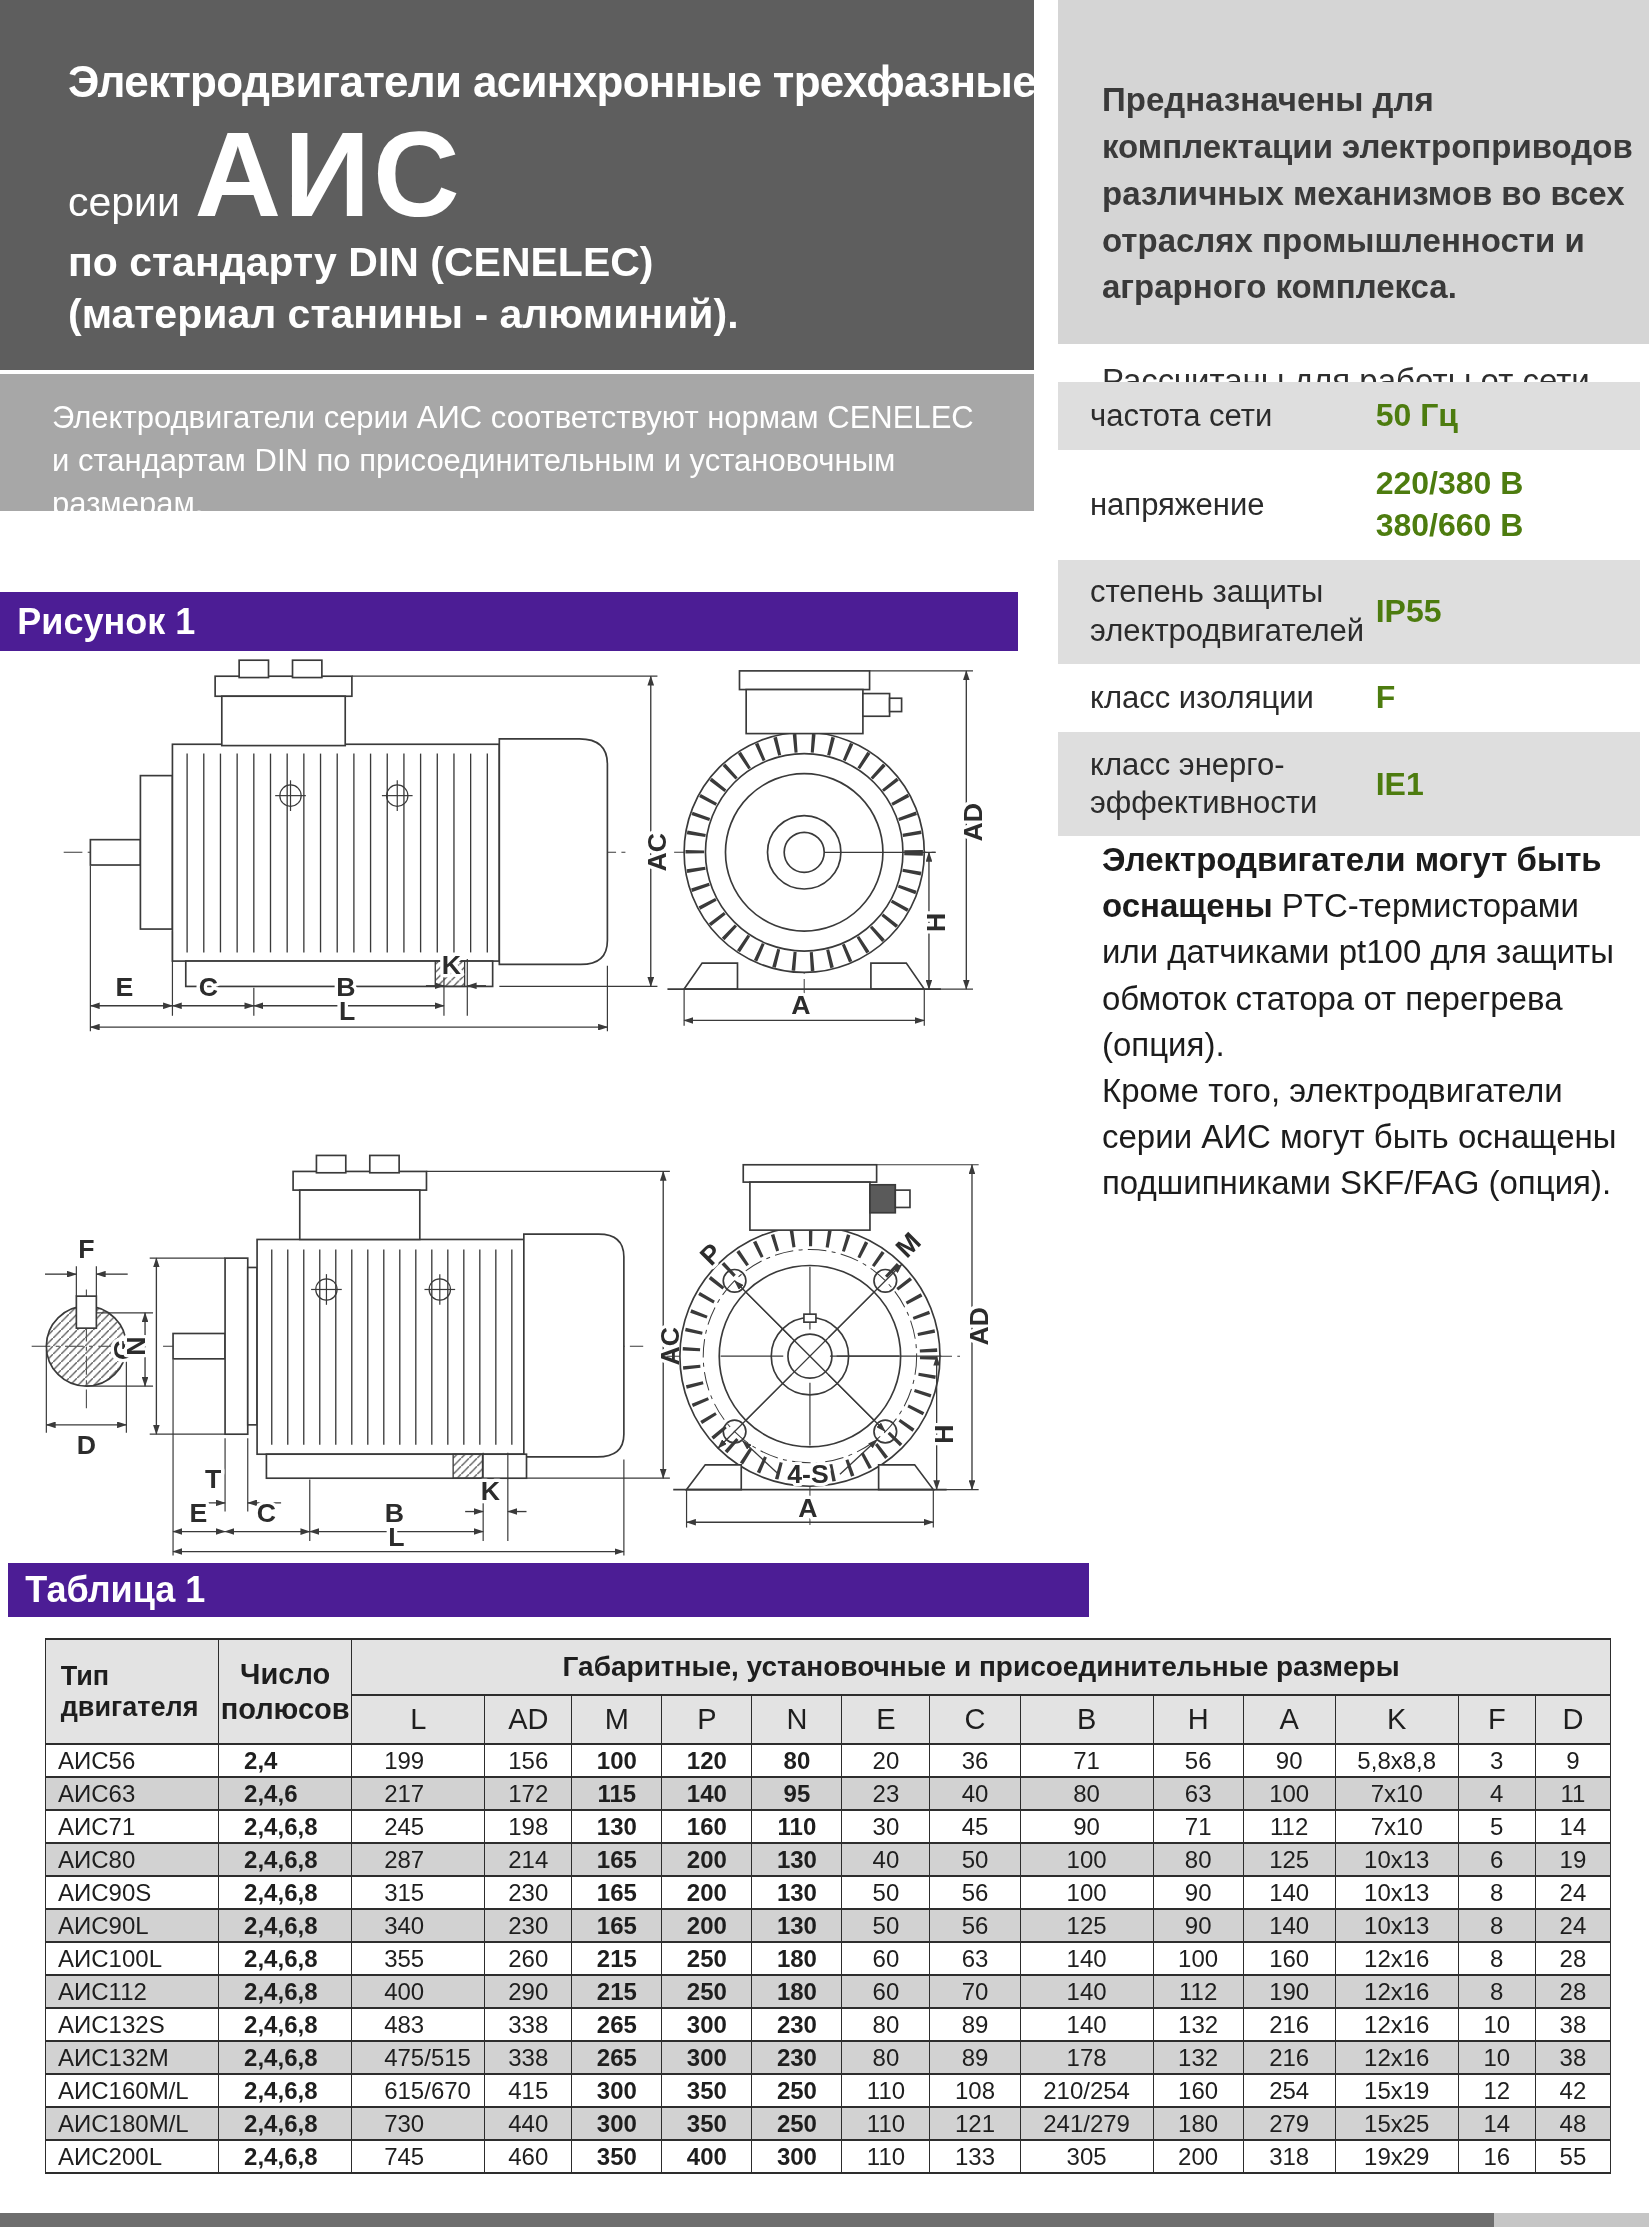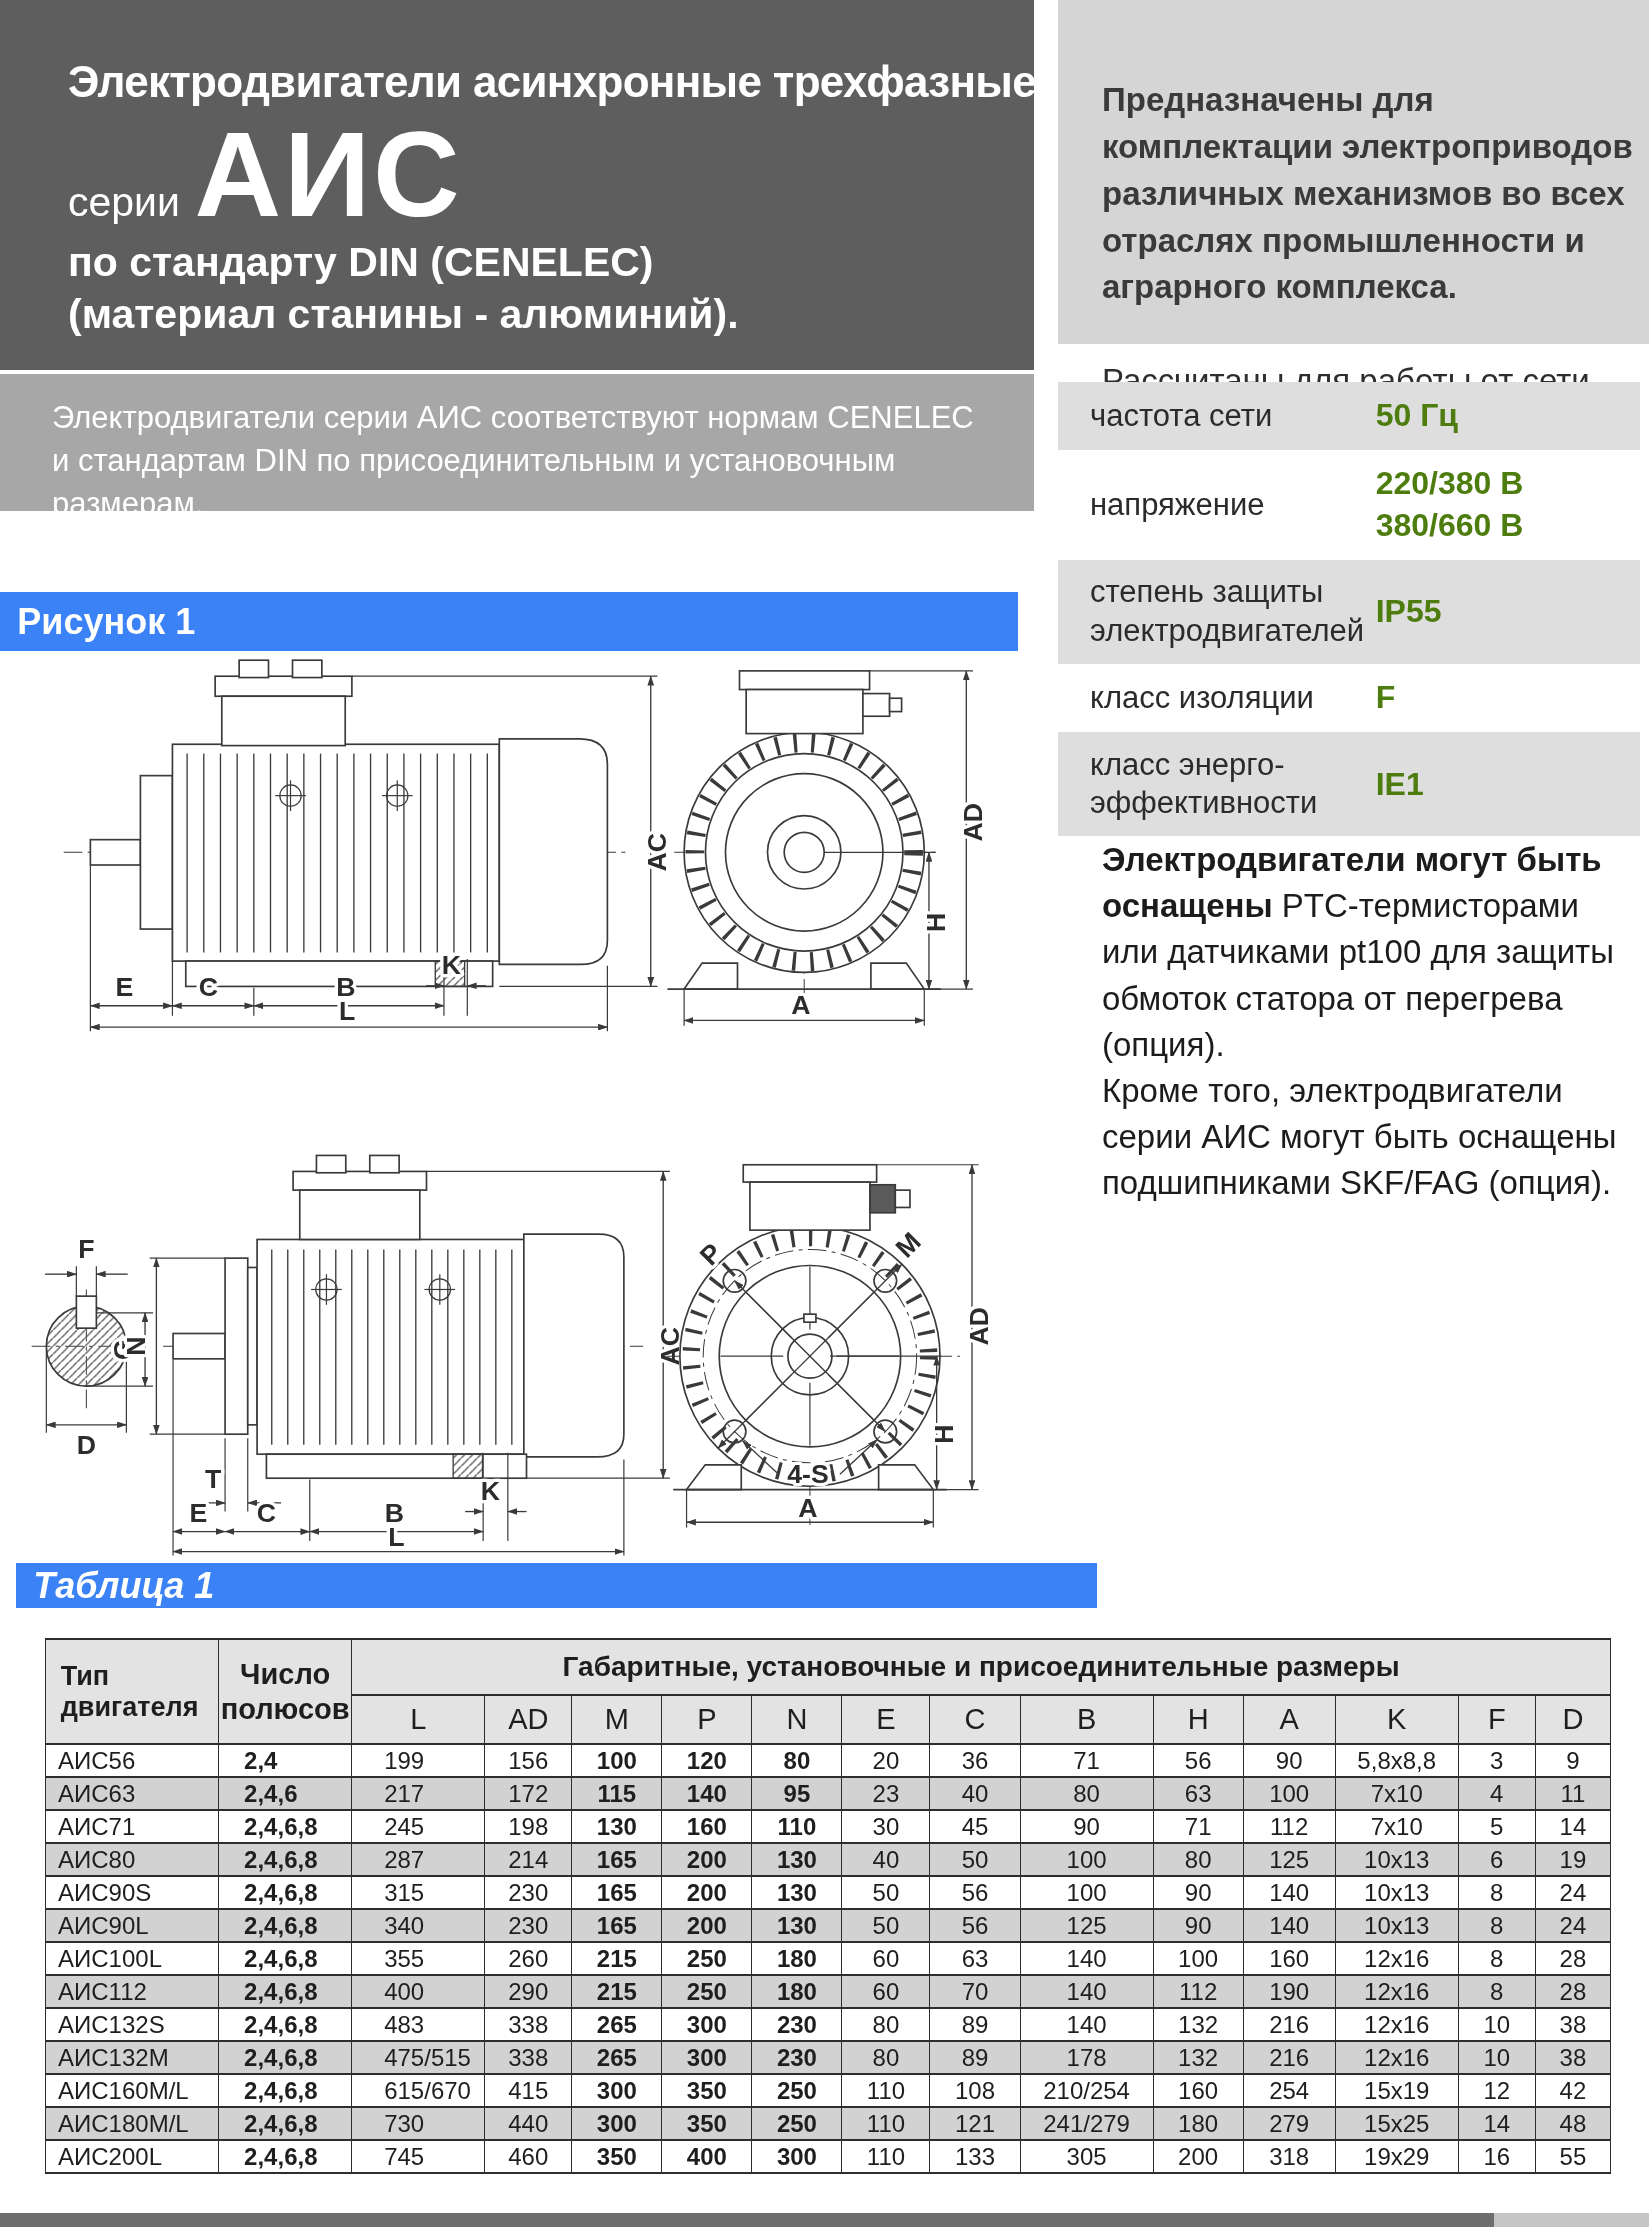--- a/index.html
+++ b/index.html
@@ -31,26 +31,26 @@
             padding:13.3px 6.7px 13.3px 32px;}
   .spec-row.gray{background:#dedede;}
   .spec-label{width:267px;font-size:31px;color:#2b2b2b;line-height:1.25;flex:none;}
   .spec-value{font-size:32px;font-weight:bold;color:#4d7c0f;line-height:1.3;margin-left:18.7px;}
 
   .note-block{position:absolute;left:1102px;top:837px;width:534px;
               font-size:33px;line-height:1.4;color:#1c1c1c;}
   .note-bold{font-weight:bold;}
 
   
-  .section-bar{position:absolute;background:#3b82f6;color:#fff;font-weight:bold;
+  .section-bar{position:absolute;background:#4c1d95;color:#fff;font-weight:bold;
                font-size:36px;display:flex;align-items:center;
                box-sizing:border-box;padding-left:17.3px;}
   .bar-fig1{left:0;top:592px;width:1018px;height:59px;}
   .bar-fig2{left:0;top:1087px;width:1018px;height:59px;}
-  .bar-table{left:16px;top:1563px;width:1081px;height:45px;font-style:italic;}
+  .bar-table{left:8px;top:1563px;width:1081px;height:54px;}
 
   .fig1-wrap{position:absolute;left:27px;top:652px;width:974px;height:384px;}
   .fig2-wrap{position:absolute;left:13.3px;top:1146px;width:987px;height:417px;}
 
   
   .dim-table{position:absolute;left:45px;top:1638px;width:1566px;
              border-collapse:collapse;table-layout:fixed;
              font-family:"Liberation Sans",sans-serif;}
   .dim-table th,.dim-table td{border-left:1.3px solid #2d2d2d;border-right:1.3px solid #2d2d2d;
              border-top:2.7px solid #2d2d2d;border-bottom:2.7px solid #2d2d2d;

